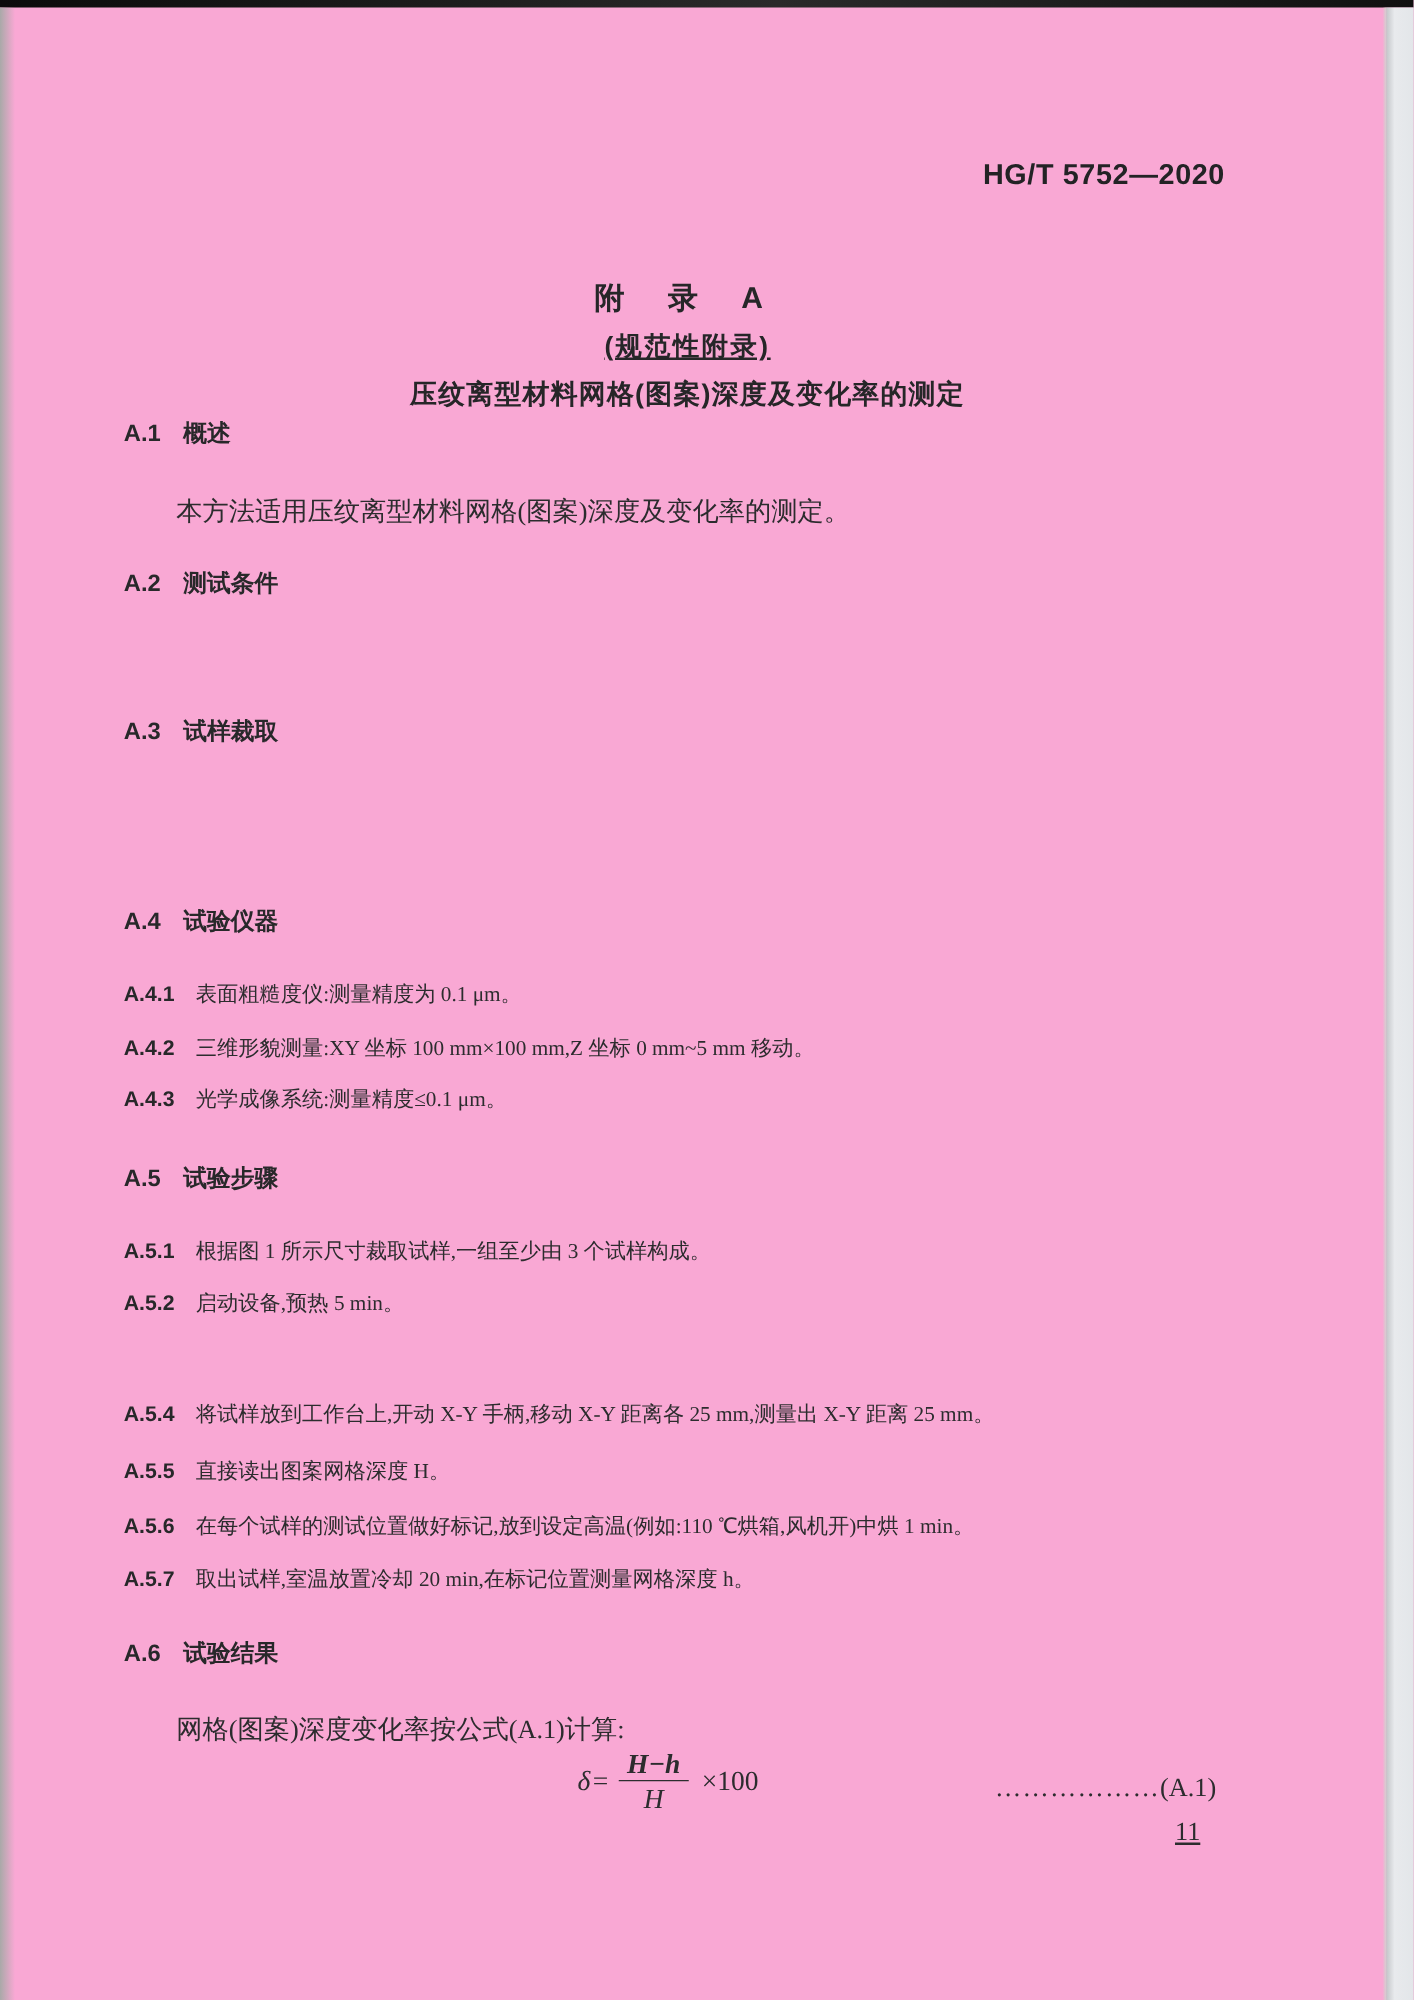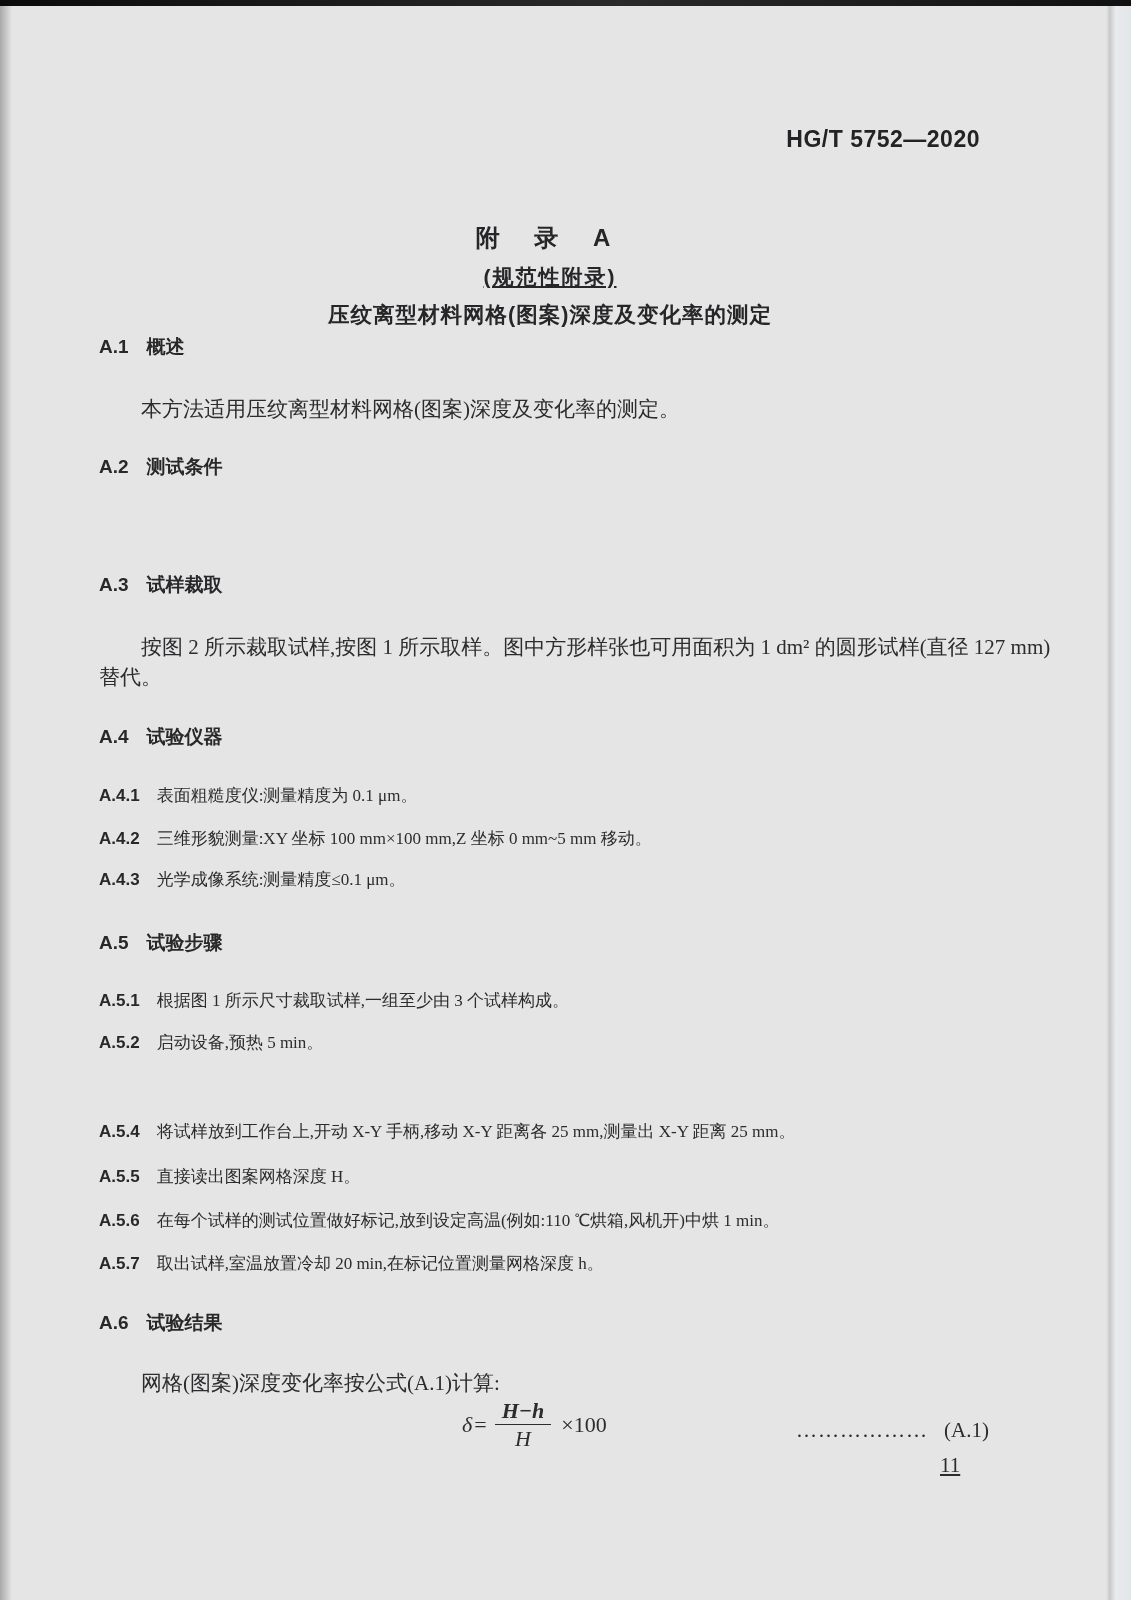--- a/index.html
+++ b/index.html
@@ -1,20 +1,20 @@
 <!DOCTYPE html>
 <html><head>
 <meta charset="utf-8">
 <style>
   html,body{margin:0;padding:0;background:#caccce;}
   .scan{
     position:relative;
     width:1131px;height:1600px;
     margin:0 auto;
-    background:#e5e5e5;
+    background:#f9a8d4;
     overflow:hidden;
     font-family:"Liberation Serif", serif;
     color:#2c2c2e;
   }
   
   .top-edge{position:absolute;top:0;left:0;width:1131px;height:6px;
     background:linear-gradient(90deg,#0b0b0b,#2a2a2a 55%,#101010);}
   .left-edge{position:absolute;top:6px;left:0;width:12px;height:1594px;
     background:linear-gradient(90deg,#a9a9a8,rgba(251,250,247,0));}
   .right-band{position:absolute;top:6px;right:0;width:22px;height:1594px;
@@ -59,21 +59,21 @@
   }
   .formula .var{font-style:italic;}
   .formula .eq{margin:0 2px 0 2px;}
   .frac{display:inline-flex;flex-direction:column;align-items:center;margin:0 6px;line-height:1.15;}
   .frac .num{padding:0 7px 1px 7px;border-bottom:1.6px solid #2c2c2e;font-weight:bold;}
   .frac .den{padding-top:1px;}
   .formula .times{margin-left:4px;}
 
   .formula-ref{position:absolute;top:1418px;left:796px;font-size:21px;color:#2c2c2e;white-space:nowrap;}
   .formula-ref .leader{letter-spacing:1px;}
-  .formula-ref .ref-label{margin-left:16px;}
+  .formula-ref .ref-label{margin-left:0;}
 
   .page-number{position:absolute;top:1453px;left:940px;font-size:21px;color:#2c2c2e;text-decoration:underline;}
 </style>
 </head>
 <body>
 
 <div class="scan">
 
   <div class="top-edge"></div>
   <div class="left-edge"></div>
@@ -93,21 +93,20 @@
   </div>
   <div class="para" style="top:394px">本方法适用压纹离型材料网格(图案)深度及变化率的测定。</div>
 
   <div class="sec-heading" style="top:454px">
     <span class="sec-num">A.2</span><span class="sec-title">测试条件</span>
   </div>
 
   <div class="sec-heading" style="top:572px">
     <span class="sec-num">A.3</span><span class="sec-title">试样裁取</span>
   </div>
-  <div class="para" style="top:632px">按图 2 所示裁取试样,按图 1 所示取样。图中方形样张也可用面积为 1 dm² 的圆形试样(直径 127 mm)替代。</div>
 
   <div class="sec-heading" style="top:724px">
     <span class="sec-num">A.4</span><span class="sec-title">试验仪器</span>
   </div>
   <div class="clause" style="top:784px">
     <span class="clause-num">A.4.1</span><span class="clause-text">表面粗糙度仪:测量精度为 0.1 μm。</span>
   </div>
   <div class="clause" style="top:827px">
     <span class="clause-num">A.4.2</span><span class="clause-text">三维形貌测量:XY 坐标 100 mm×100 mm,Z 坐标 0 mm~5 mm 移动。</span>
   </div>

